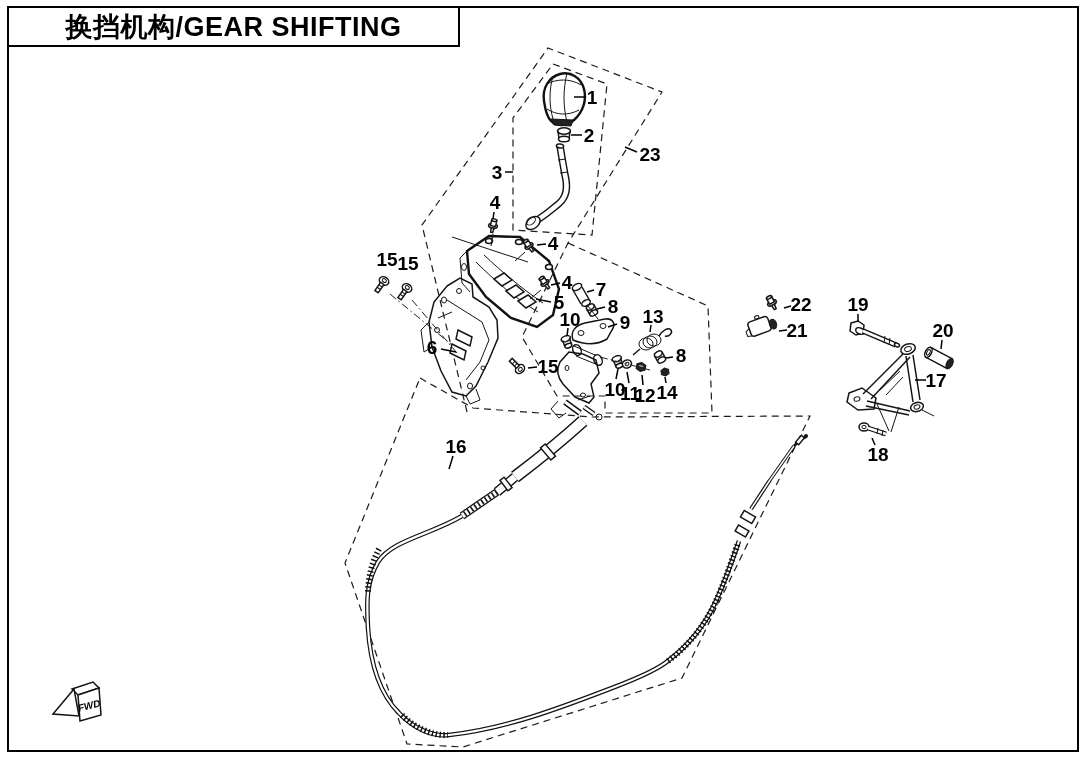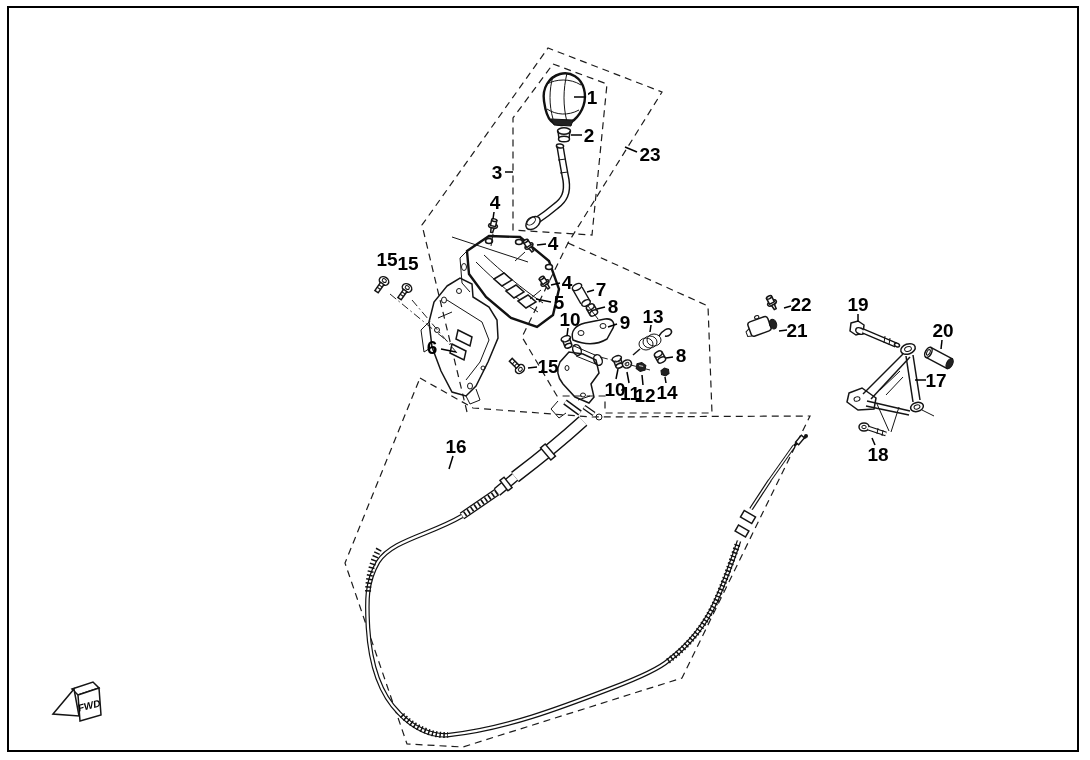--- a/index.html
+++ b/index.html
@@ -22,20 +22,23 @@
   .callout{font-size:19px;font-weight:bold;fill:#000;}
   .ptr{stroke:#000;stroke-width:1.5;fill:none;}
   .dashdot{stroke:#222;stroke-width:1;fill:none;stroke-dasharray:8 3 1.5 3;}
   .fwd-text{font-size:10px;font-weight:bold;font-style:italic;fill:#000;}
 </style>
 </head>
 <body>
 
 <div class="page">
   <div class="page-border"></div>
+  <div class="title-box">
+    <span class="title-text">换挡机构/GEAR SHIFTING</span>
+  </div>
 
   <svg width="1090" height="760" viewBox="0 0 1090 760">
 
     <g>
       <polyline class="dash" points="467,412 422,225 548,48 662,92 568,243"></polyline>
       <polygon class="dash" points="568,243 708,306 712,413 605,413 605,396 557,396 522,337"></polygon>
       <polygon class="dash" points="553,64 607,84 592,235 513,230 513,118"></polygon>
       <polygon class="dash" points="420,378 473,408 592,417 810,416 682,678 463,747 407,744 345,563"></polygon>
     </g>
 

